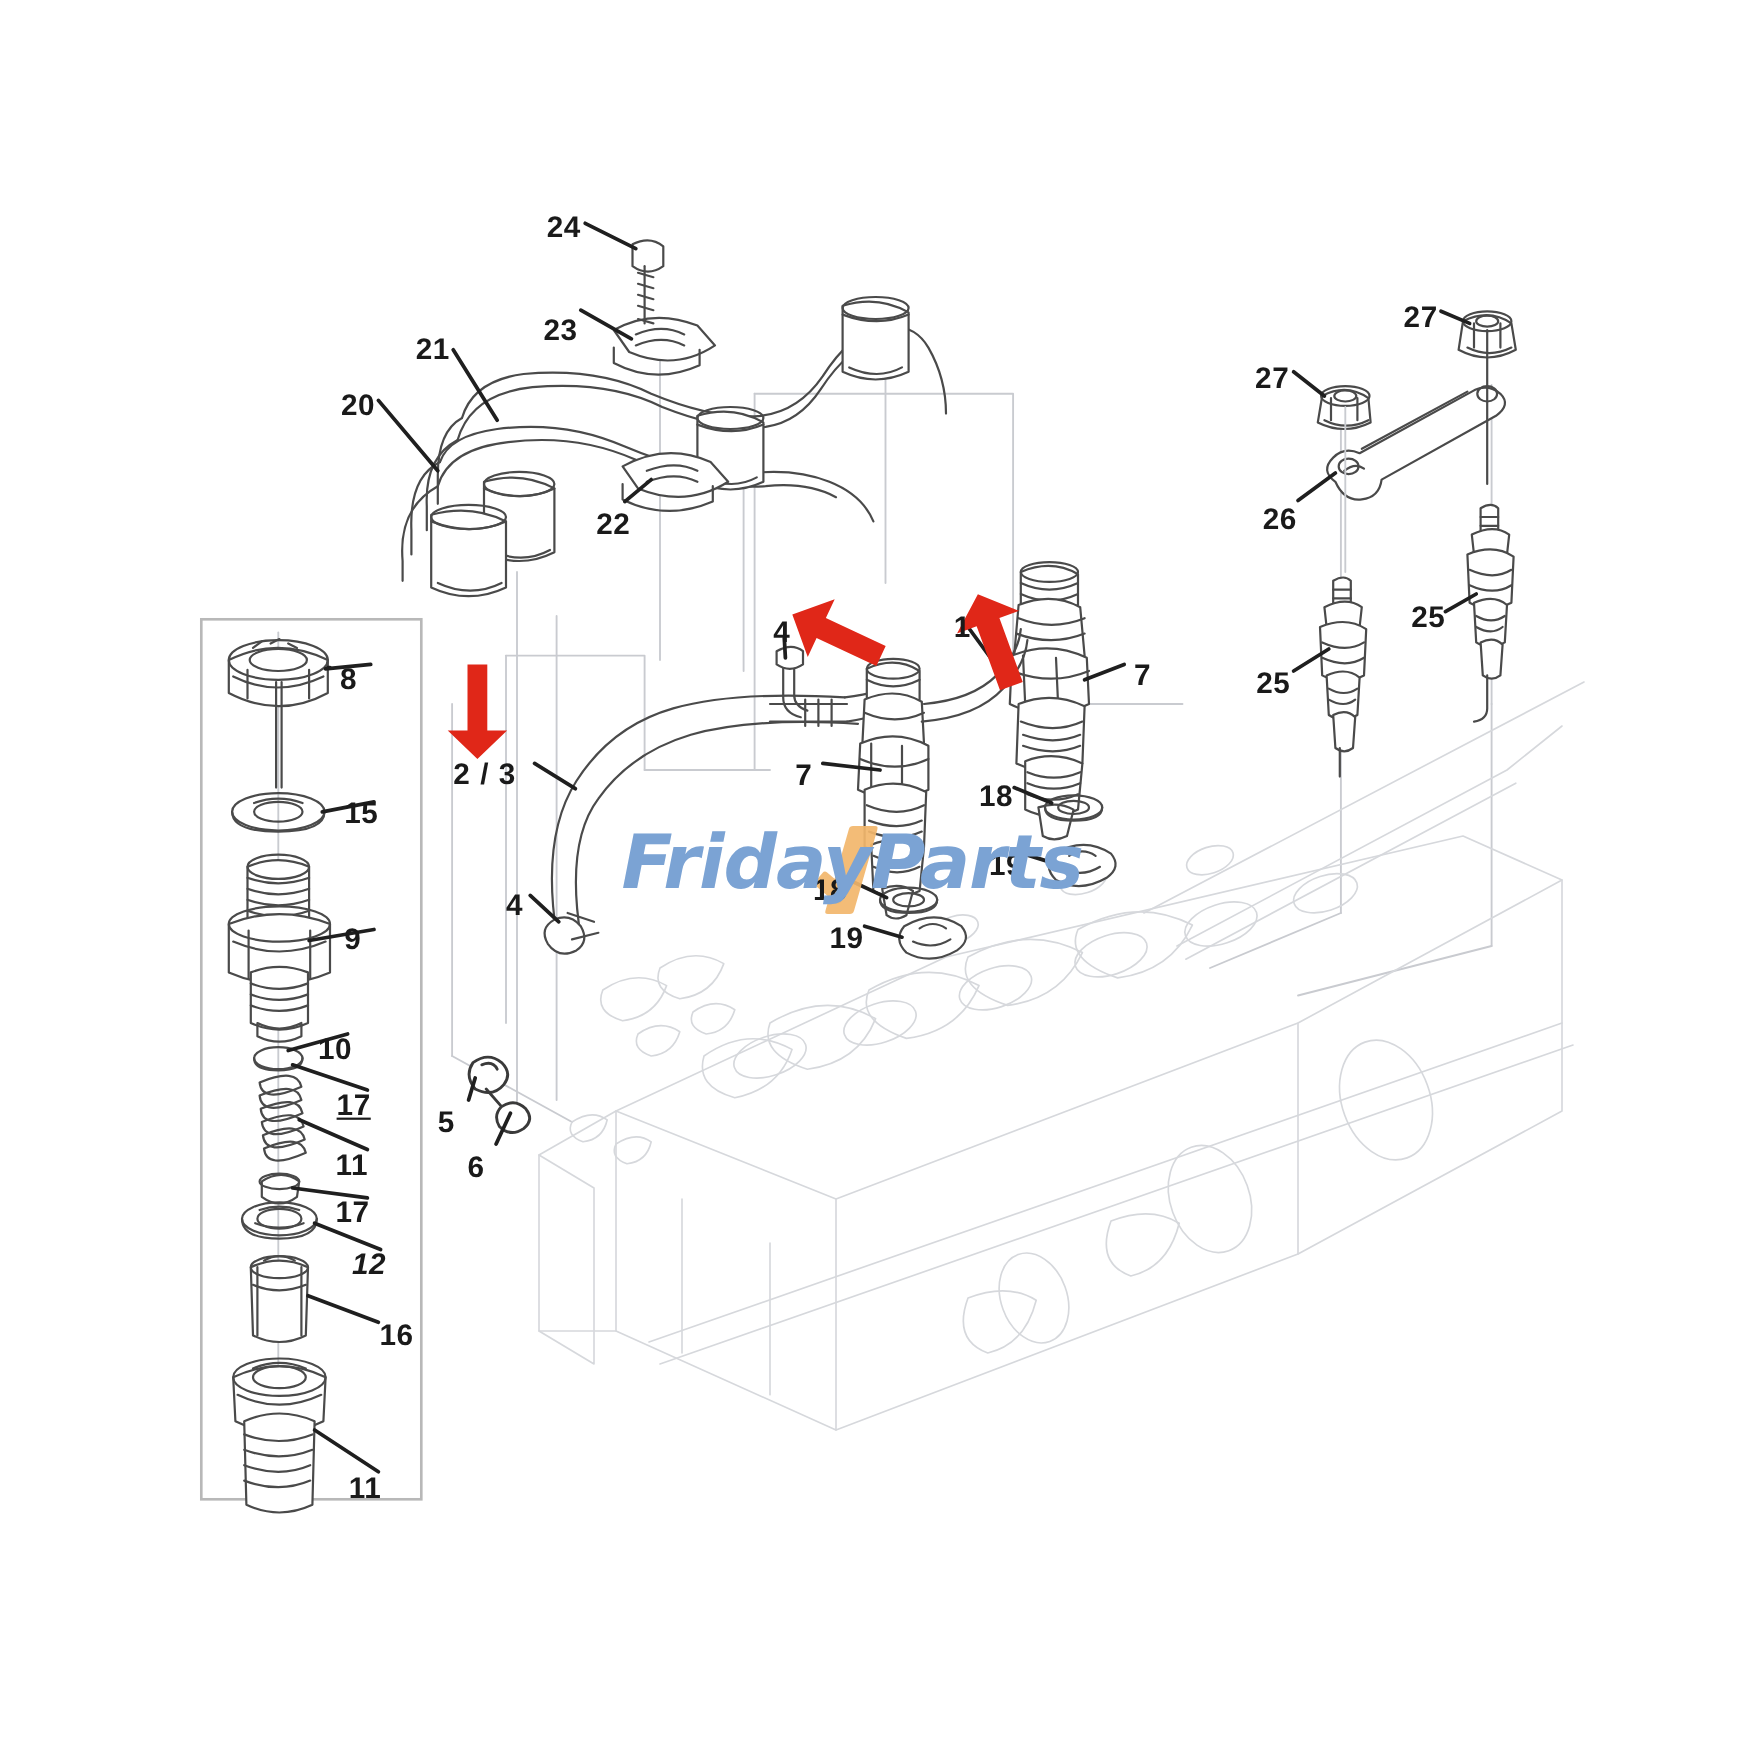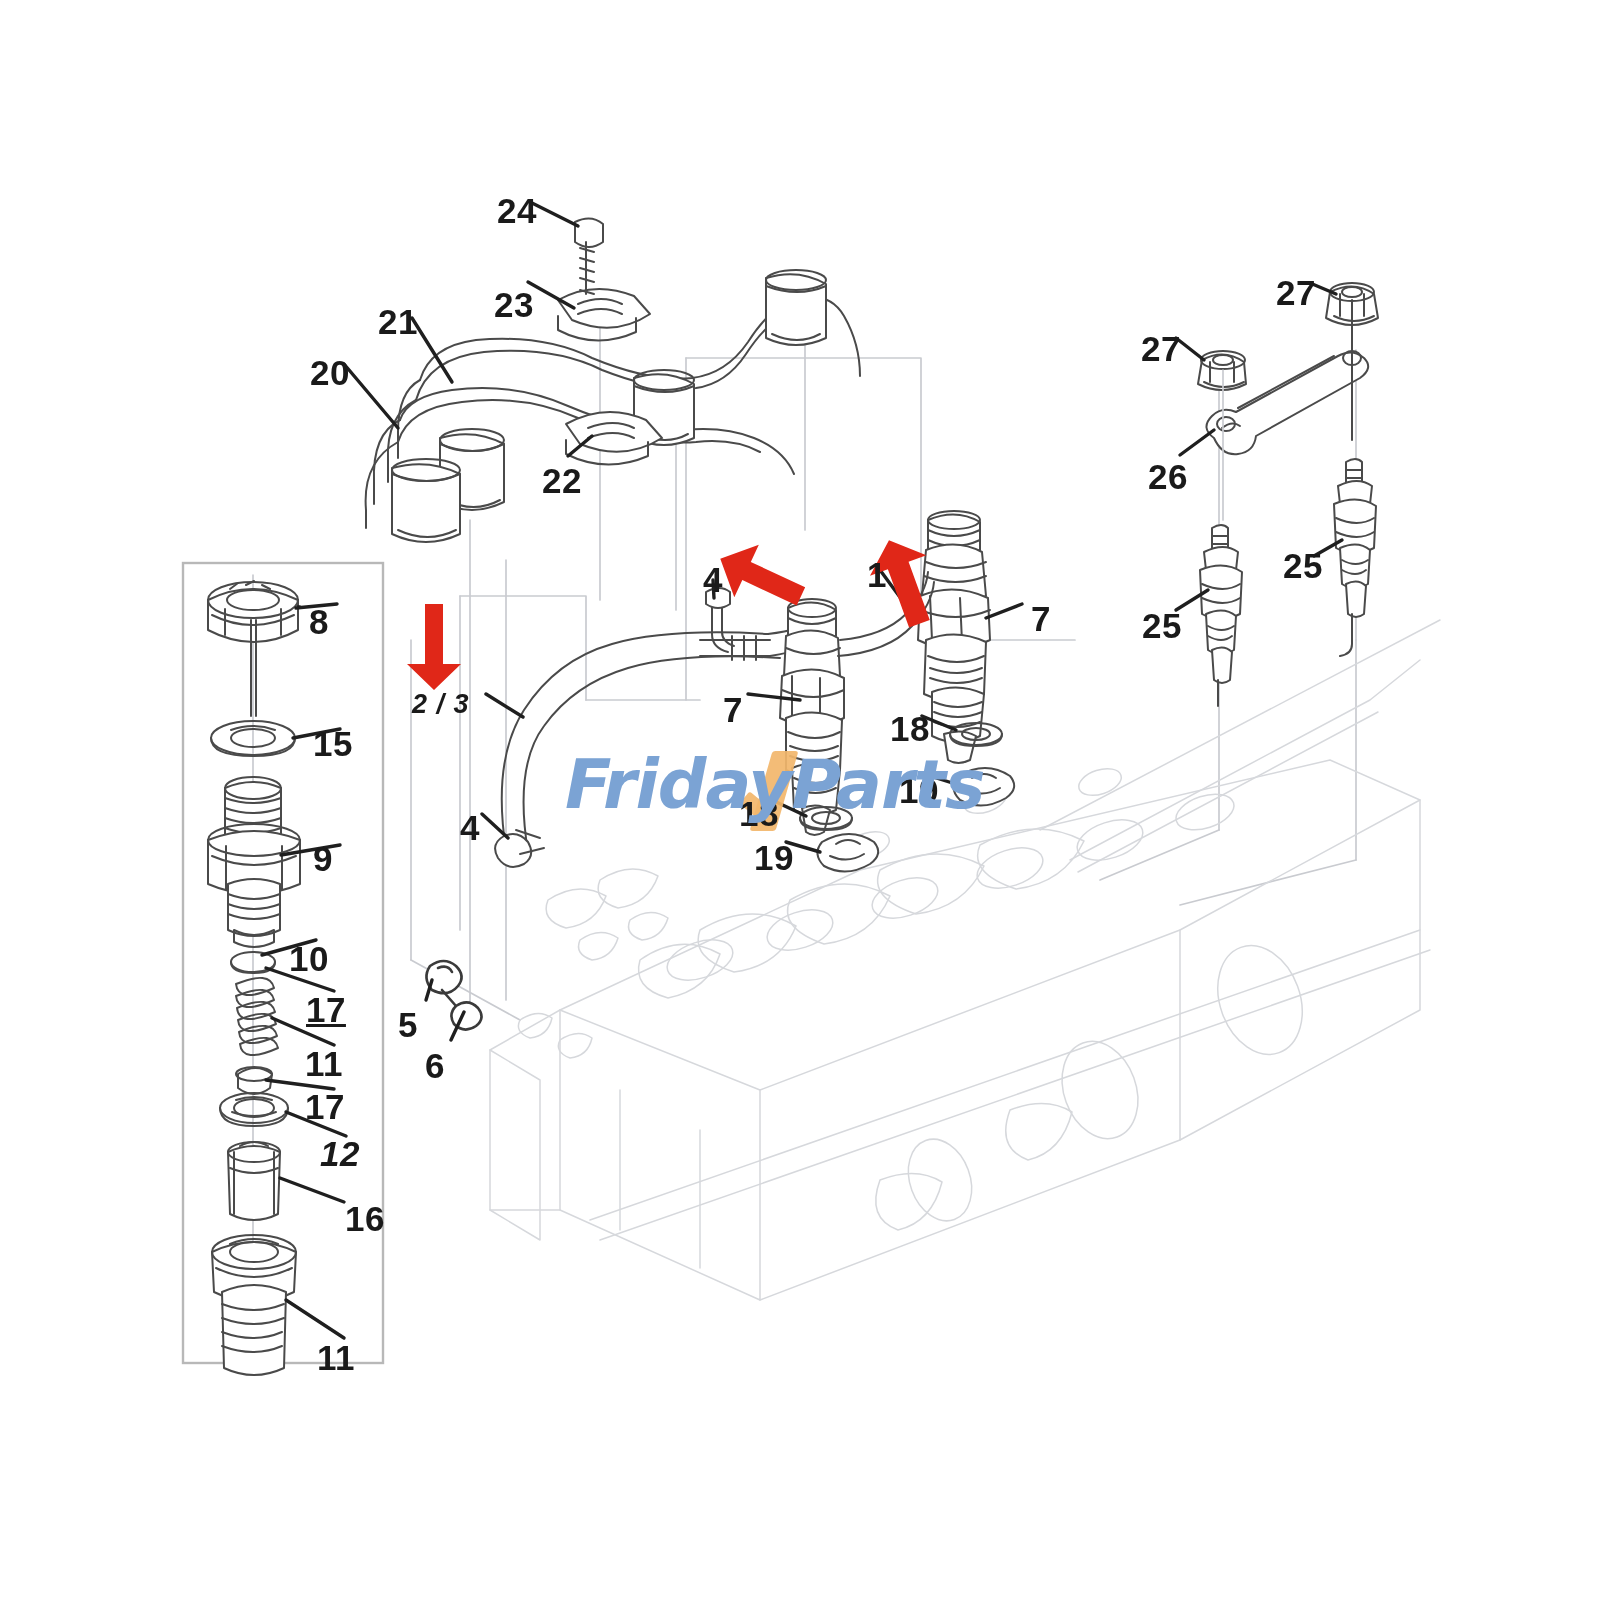--- a/index.html
+++ b/index.html
@@ -5,28 +5,28 @@
 <style>
   html,body{margin:0;padding:0;background:#ffffff;}
   body{width:1600px;height:1600px;overflow:hidden;
        font-family:"Liberation Sans","DejaVu Sans",sans-serif;}
   #stage{position:relative;width:1600px;height:1600px;background:#fff;}
   #stage svg{position:absolute;left:0;top:0;}
   .callout{
     position:absolute;
     font-family:"Liberation Sans","DejaVu Sans",sans-serif;
     font-weight:bold;
-    font-size:35px;
+    font-size:27px;
     color:#1a1a1a;
     white-space:nowrap;
     letter-spacing:0.5px;
     line-height:1;
     user-select:none;
   }
-  .callout.wide{font-size:27px;letter-spacing:1px;font-style:italic;}
+  .callout.wide{font-size:27px;letter-spacing:1px;}
   #watermark{
     position:absolute;
     left:565px; top:745px;
     width:420px; height:90px;
     pointer-events:none;
   }
   #watermark .wm-text{
     position:absolute; left:0; top:0;
     font-family:"DejaVu Sans","Liberation Sans",sans-serif;
     font-weight:bold; font-style:italic;

